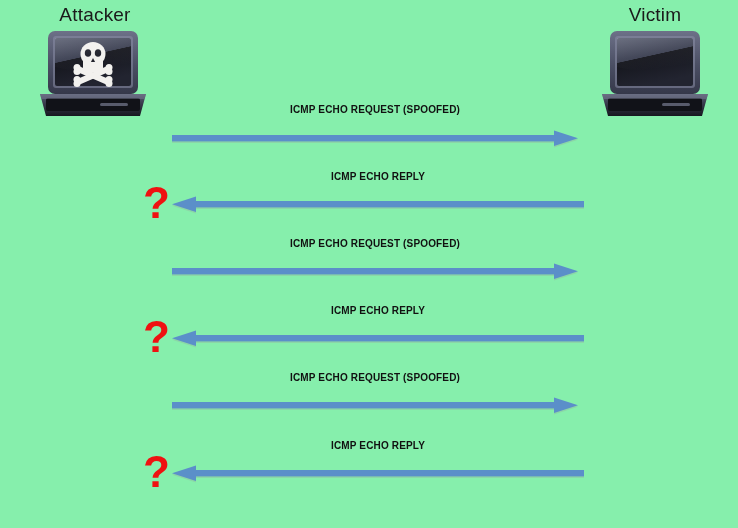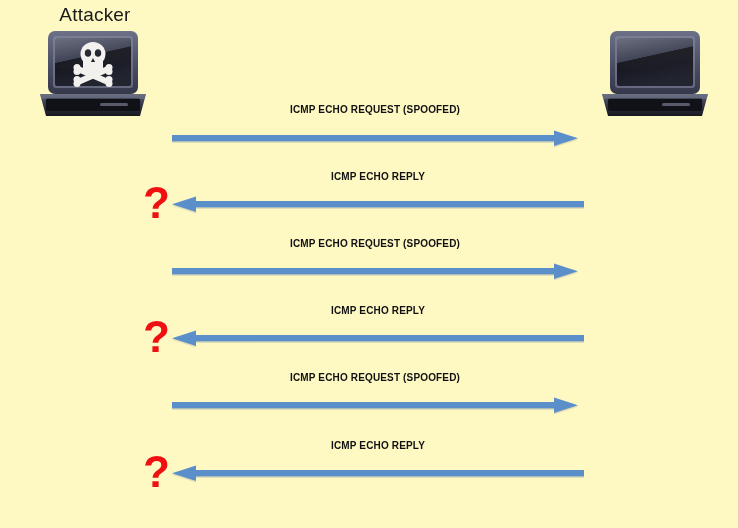--- a/index.html
+++ b/index.html
@@ -9,21 +9,21 @@
     background: #ffffff;
   }
   body {
     font-family: "Liberation Sans", sans-serif;
     -webkit-font-smoothing: antialiased;
   }
   #canvas {
     position: relative;
     width: 738px;
     height: 528px;
-    background: #fef9c3;
+    background: #86efac;
     overflow: hidden;
   }
 
   
   .host-label {
     position: absolute;
     font-size: 19px;
     font-weight: 400;
     color: #1a1a1a;
     letter-spacing: 0.2px;
@@ -133,20 +133,21 @@
 
       <path d="M17 10 h76 v26 q-38 12 -76 3 Z" fill="url(#glossA)"></path>
 
       <path d="M2 66 h106 l-6 22 h-94 Z" fill="url(#baseA)"></path>
       <rect x="8" y="70" width="94" height="13" rx="2" fill="#111218"></rect>
       <rect x="62" y="75" width="28" height="3" rx="1.5" fill="#6a6e82" opacity="0.8"></rect>
       <path d="M2 66 h106 l-1.5 5 h-103 Z" fill="#787c92" opacity="0.5"></path>
     </svg>
   </div>
 
+  <div class="host-label" id="victim-label">Victim</div>
 
   <div class="laptop" id="victim-laptop">
     <svg viewBox="0 0 110 92" xmlns="http://www.w3.org/2000/svg">
       <defs>
         <linearGradient id="lidV" x1="0" y1="0" x2="0" y2="1">
           <stop offset="0%" stop-color="#6d7188"></stop>
           <stop offset="55%" stop-color="#4a4e63"></stop>
           <stop offset="100%" stop-color="#35384a"></stop>
         </linearGradient>
         <linearGradient id="scrV" x1="0" y1="0" x2="0.35" y2="1">

